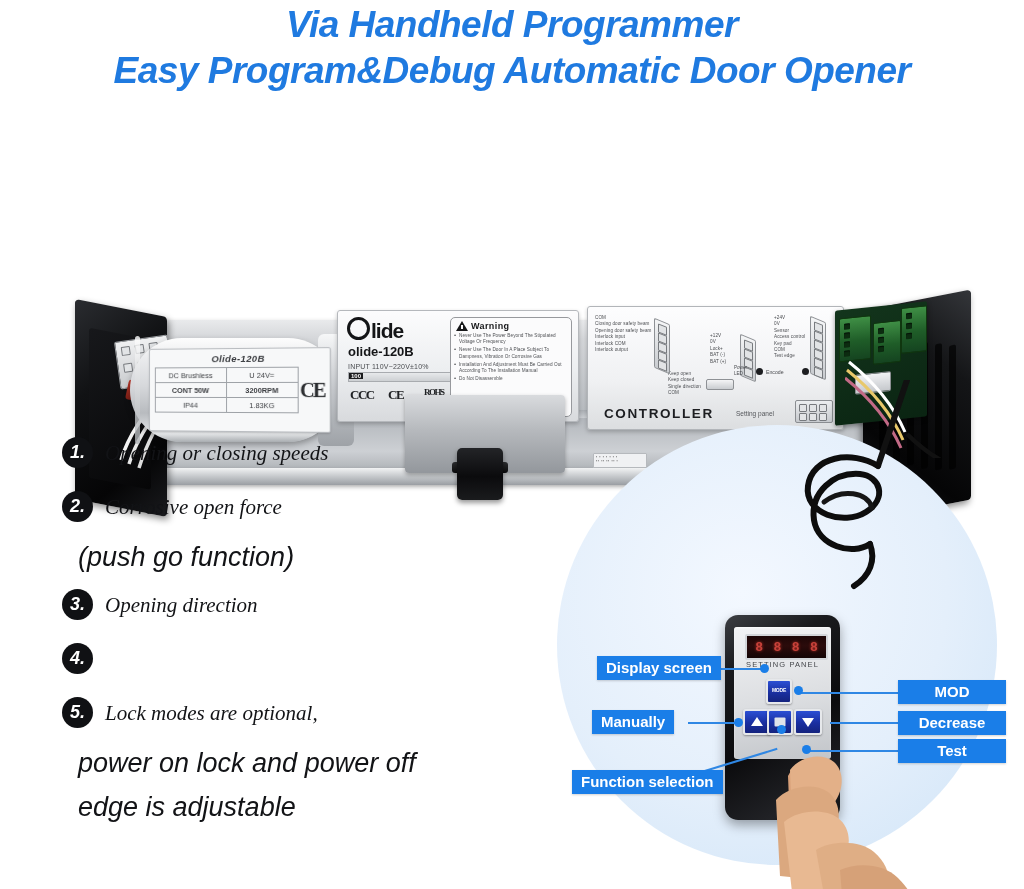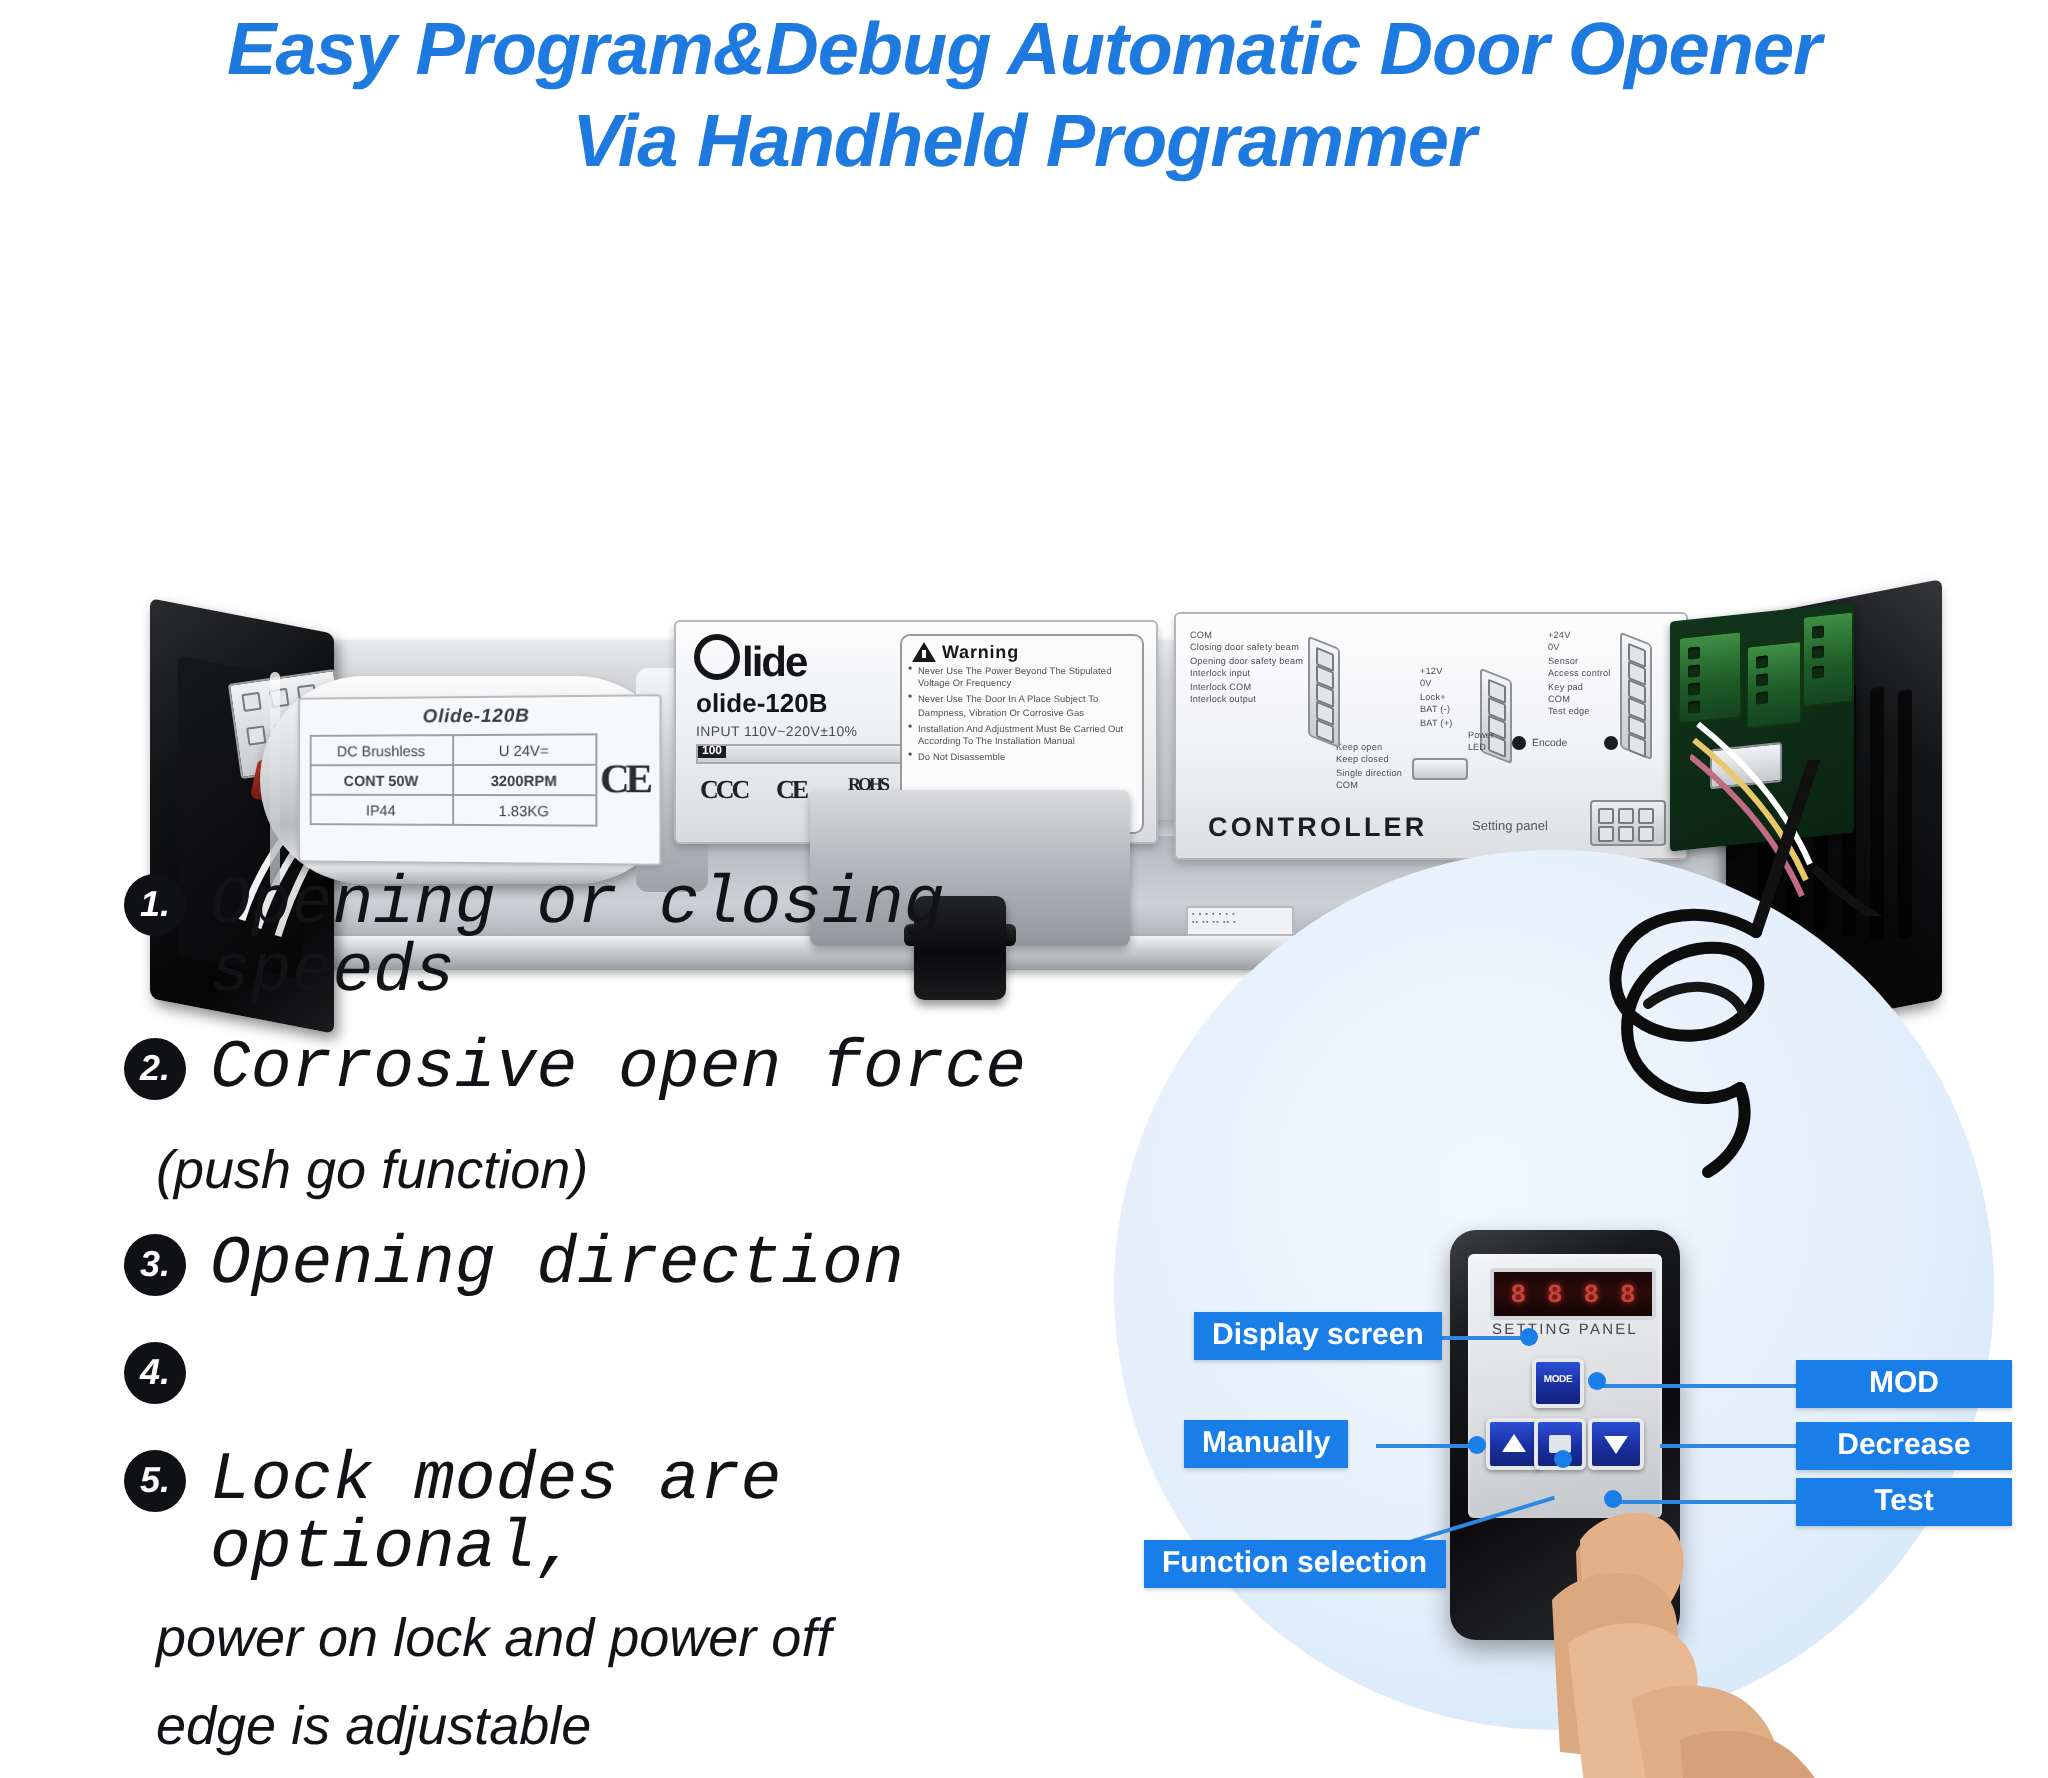--- a/index.html
+++ b/index.html
@@ -135,22 +135,22 @@
      box-shadow:inset 0 1px 1px rgba(0,0,0,.6);}
   #wire-bundle-left svg, #wire-bundle-right svg{display:block;}
 
   
   #feature-list{position:absolute;left:62px;top:432px;width:460px;}
   .feature-row{display:flex;align-items:flex-start;margin-bottom:10px;min-height:44px;}
   .bullet{flex:0 0 auto;width:31px;height:31px;border-radius:50%;background:#101114;
      color:#ffffff;font-size:18px;font-weight:bold;font-style:italic;
      display:flex;align-items:center;justify-content:center;margin-right:12px;margin-top:5px;
      font-family:"Liberation Sans",sans-serif;}
-  .feature-text{font-size:34px;font-style:italic;color:#121316;line-height:34px;
-     font-family:Liberation Mono, monospace;padding-top:4px;}
+  .feature-text{font-size:21px;font-style:italic;color:#121316;line-height:34px;
+     font-family:Liberation Serif, serif;padding-top:4px;}
   .feature-cont{font-size:27px;font-style:italic;color:#121316;line-height:34px;
      padding-left:16px;margin-bottom:10px;font-family:"Liberation Sans",sans-serif;}
 
   
   #programmer-scene{position:absolute;left:512px;top:400px;width:512px;height:489px;}
   #blue-circle{position:absolute;left:45px;top:25px;width:440px;height:440px;border-radius:50%;
      background:radial-gradient(circle at 42% 38%, #f3f8ff 0%, #e4effb 55%, #d9e9f9 78%, #eaf3fd 100%);}
 
   
   #device-body{position:absolute;left:213px;top:215px;width:115px;height:205px;
@@ -199,22 +199,22 @@
   .leader-dot{position:absolute;width:9px;height:9px;background:#1a7ee8;border-radius:50%;}
 
   
   .serial-lbl{position:absolute;background:#f0f1f3;border:1px solid #b6b9bd;border-radius:1px;}
   .serial-dots{font-size:3.4px;color:#666;letter-spacing:.6px;line-height:4px;padding:1px 2px;}
 </style>
 </head>
 <body>
 
 <div id="title-block">
+  <div class="title-line" id="title-line-2">Via Handheld Programmer</div>
   <div class="title-line" id="title-line-1">Easy Program&amp;Debug Automatic Door Opener</div>
-  <div class="title-line" id="title-line-2">Via Handheld Programmer</div>
 </div>
 
 <div id="product-photo">
   <div class="rail">
 
     <div class="rail-body"></div>
     <div class="rail-groove"></div>
     <div class="rail-lip"></div>
 
     <div class="endcap" id="endcap-left">

